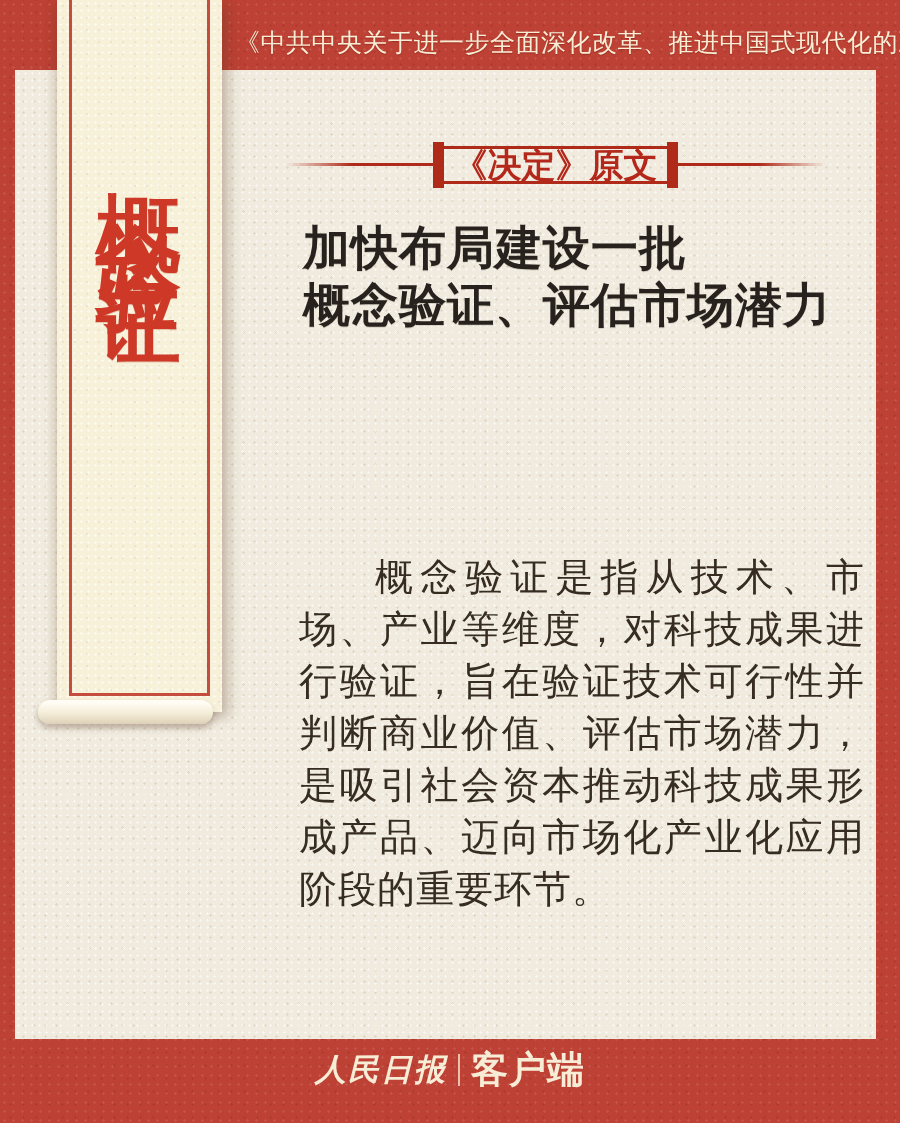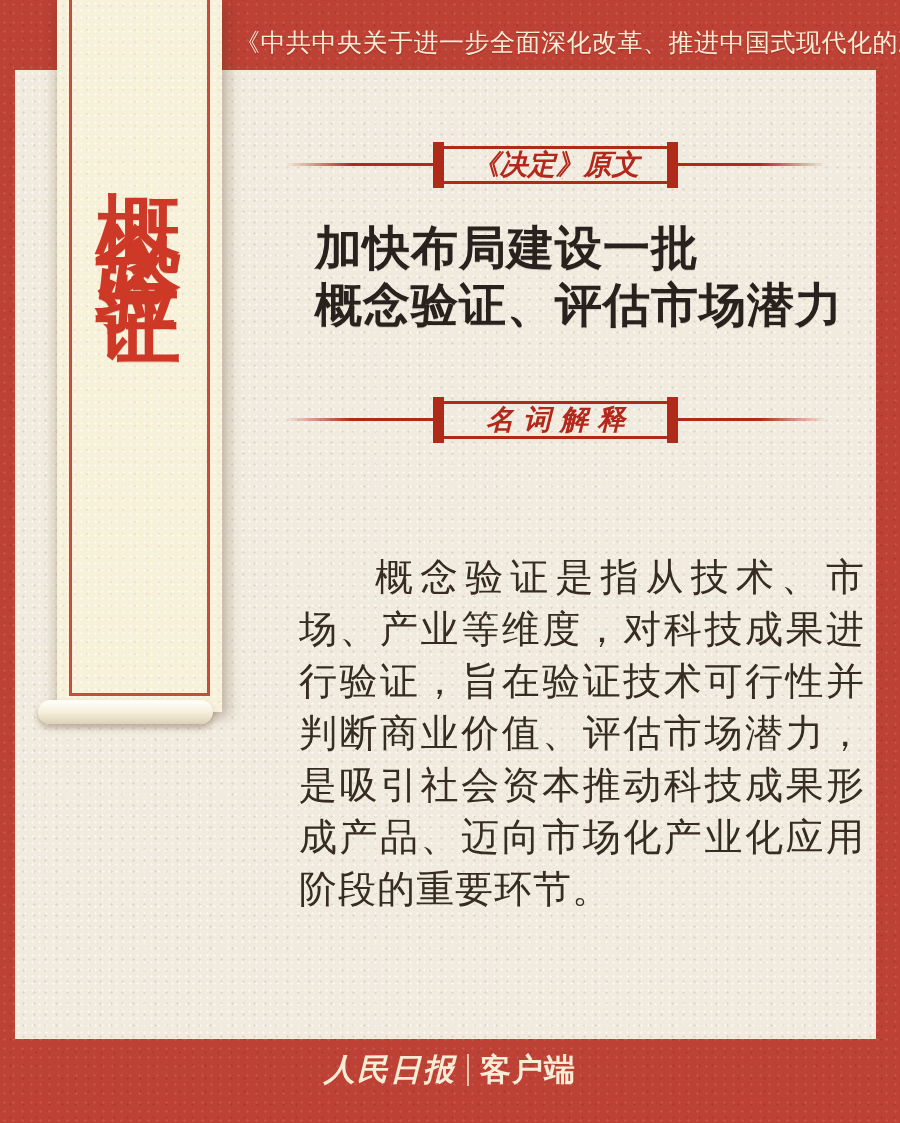--- a/index.html
+++ b/index.html
@@ -73,23 +73,22 @@
     position:absolute;top:0;width:11px;height:46px;background:#b02a1a;
   }
   .seal-bar.left{left:0;}
   .seal-bar.right{right:0;}
   .seal-box{
     position:absolute;left:7px;right:7px;top:4px;bottom:4px;
     border:3px solid #b02a1a;
     display:flex;align-items:center;justify-content:center;
   }
   .seal-label{
-    font-size:28px;font-weight:700;color:#b3281a;line-height:1;
+    font-size:34px;font-weight:700;color:#b3281a;line-height:1;
     white-space:nowrap;
-    font-style:italic;
   }
   .seal-label.spread{letter-spacing:9px;text-indent:9px;}
   .tag-line{
     position:absolute;height:3px;top:21px;
   }
   .tag-line.left-line{
     left:-148px;width:148px;
     background:linear-gradient(to left,#b02a1a 55%,rgba(176,42,26,0));
   }
   .tag-line.right-line{
@@ -97,21 +96,20 @@
     background:linear-gradient(to right,#b02a1a 55%,rgba(176,42,26,0));
   }
   #tag-original{top:142px;}
   #tag-term{top:397px;}
   
   .headline{
     position:absolute;left:303px;top:219px;
     font-size:47px;line-height:57px;font-weight:700;
     color:#28221e;letter-spacing:1px;
     text-shadow:0 1px 0 rgba(60,40,20,.15);
-    margin-left:12px;
   }
   
   .body-text{
     position:absolute;left:299px;top:551px;width:566px;
     font-size:38px;line-height:52px;
     color:#362c22;
     text-indent:2em;
     text-align:justify;
     letter-spacing:1px;
   }
@@ -126,21 +124,21 @@
   }
   .brand-script{
     font-size:31px;font-style:italic;font-weight:700;
     letter-spacing:2px;
     font-family:"DejaVu Serif","Liberation Serif",serif;
   }
   .brand-divider{
     width:2px;height:32px;background:rgba(248,238,214,.75);
   }
   .brand-suffix{
-    font-size:31px;font-weight:700;font-style:normal;
+    font-size:37px;font-weight:700;font-style:normal;
     font-family:"DejaVu Sans","Liberation Sans",sans-serif;
     letter-spacing:1px;
   }
 </style>
 </head>
 <body>
 
 <div class="poster">
 
   <div class="top-title">《中共中央关于进一步全面深化改革、推进中国式现代化的决定》</div>
@@ -155,29 +153,20 @@
     <div class="seal-box">
       <span class="seal-label">《决定》原文</span>
     </div>
   </div>
 
   <div class="headline">
     <div>加快布局建设一批</div>
     <div>概念验证、评估市场潜力</div>
   </div>
 
-  <div class="seal-tag" id="tag-term">
-    <div class="tag-line left-line"></div>
-    <div class="tag-line right-line"></div>
-    <div class="seal-bar left"></div>
-    <div class="seal-bar right"></div>
-    <div class="seal-box">
-      <span class="seal-label spread">名词解释</span>
-    </div>
-  </div>
 
   <div class="body-text">概念验证是指从技术、市场、产业等维度，对科技成果进行验证，旨在验证技术可行性并判断商业价值、评估市场潜力，是吸引社会资本推动科技成果形成产品、迈向市场化产业化应用阶段的重要环节。</div>
 
   <div class="scroll-banner">
     <div class="scroll-border"></div>
     <div class="scroll-text">概念验证</div>
     <div class="scroll-roller"></div>
   </div>
 
   <div class="footer-band">

